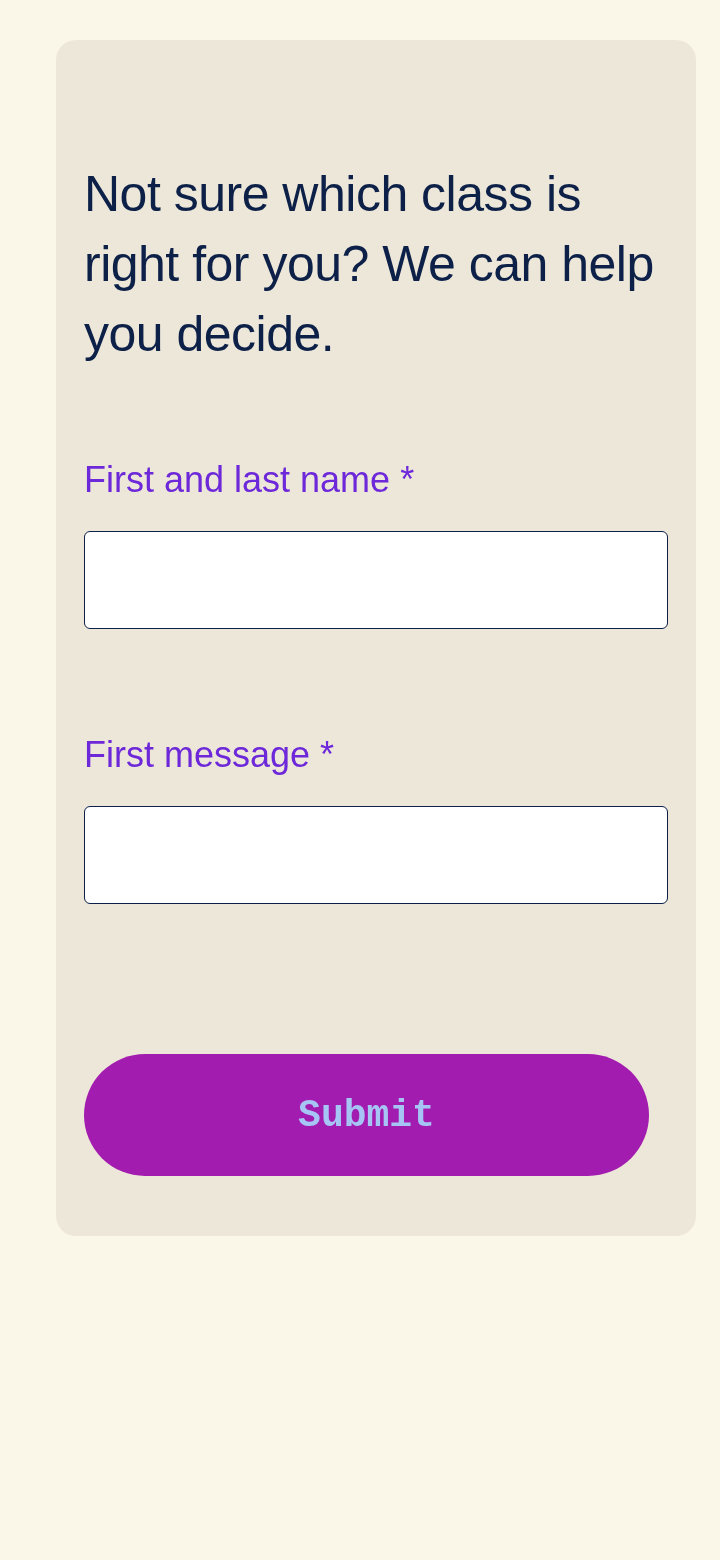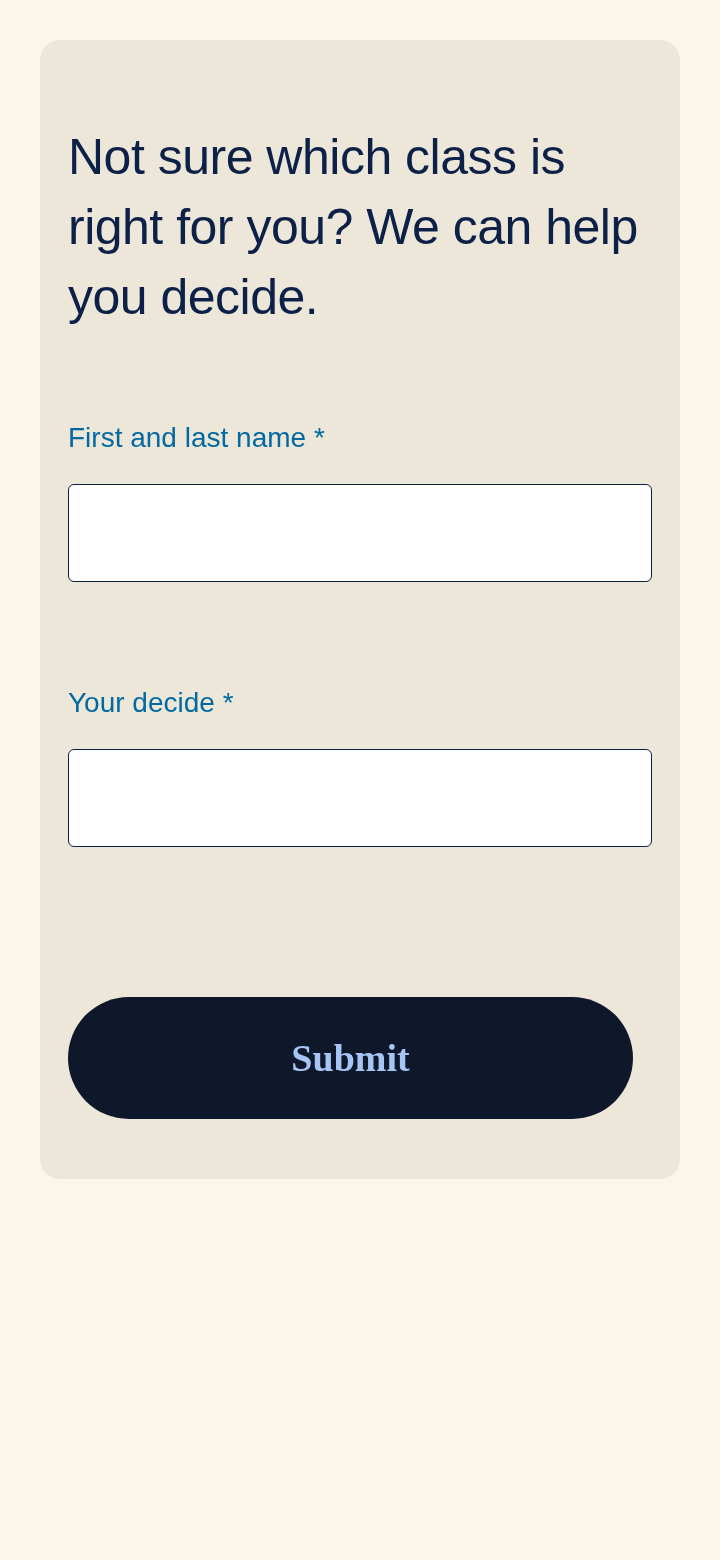--- a/index.html
+++ b/index.html
@@ -10,80 +10,81 @@
     body {
       background-color: #faf6e8;
       font-family: -apple-system, BlinkMacSystemFont, 'Segoe UI', Helvetica, Arial, sans-serif;
       width: 720px;
       height: 1560px;
       padding: 40px;
     }
     .form-card {
       background-color: #ede7d9;
       border-radius: 20px;
-      padding: 82px 28px 60px 28px;
+      padding: 119px 28px 60px 28px;
       width: 100%;
+      margin-left: 16px;
     }
     .form-heading {
       color: #0c2048;
       font-size: 50px;
       font-weight: 400;
       line-height: 1.4;
       margin-bottom: 90px;
       letter-spacing: -0.5px;
     }
     .form-field {
       margin-bottom: 105px;
     }
     .form-field:last-of-type {
       margin-bottom: 150px;
     }
     .field-label {
-      color: #0369a1;
-      font-size: 28px;
+      color: #6d28d9;
+      font-size: 36px;
       font-weight: 400;
       display: block;
       margin-bottom: 30px;
     }
     .field-input {
       width: 100%;
       height: 98px;
       background-color: #ffffff;
       border: 1px solid #0c2048;
       border-radius: 6px;
       padding: 0 20px;
       font-size: 28px;
       color: #0c2048;
       font-family: inherit;
     }
     .submit-button {
       width: 565px;
       height: 122px;
-      background-color: #0f172a;
+      background-color: #a21caf;
       color: #a6c5f5;
       border: none;
       border-radius: 62px;
       font-size: 38px;
       font-weight: 600;
       cursor: pointer;
       display: block;
-      font-family: Liberation Serif, serif;
+      font-family: Liberation Mono, monospace;
     }
   </style>
 </head>
 <body>
 
 <div class="form-card">
   <h1 class="form-heading">Not sure which class is right for you? We can help you decide.</h1>
 
   <div class="form-field">
     <label class="field-label">First and last name *</label>
     <input type="text" class="field-input" value="" style="">
   </div>
 
 
   <div class="form-field">
-    <label class="field-label">Your decide *</label>
+    <label class="field-label">First message *</label>
     <input type="text" class="field-input" value="" style="">
   </div>
 
   <button class="submit-button">Submit</button>
 </div>
 
 </body></html>

